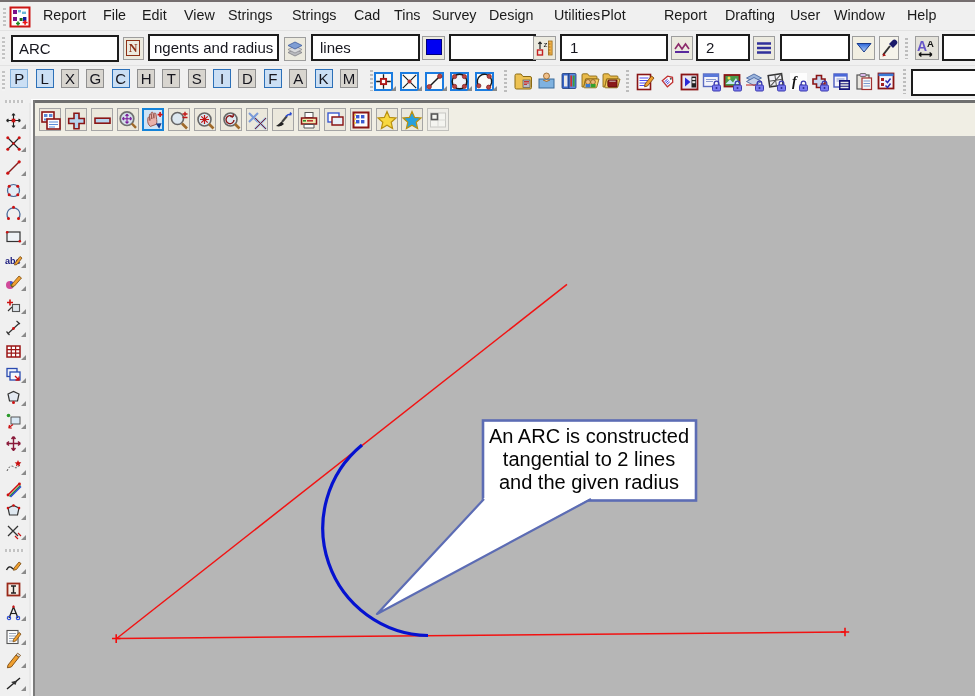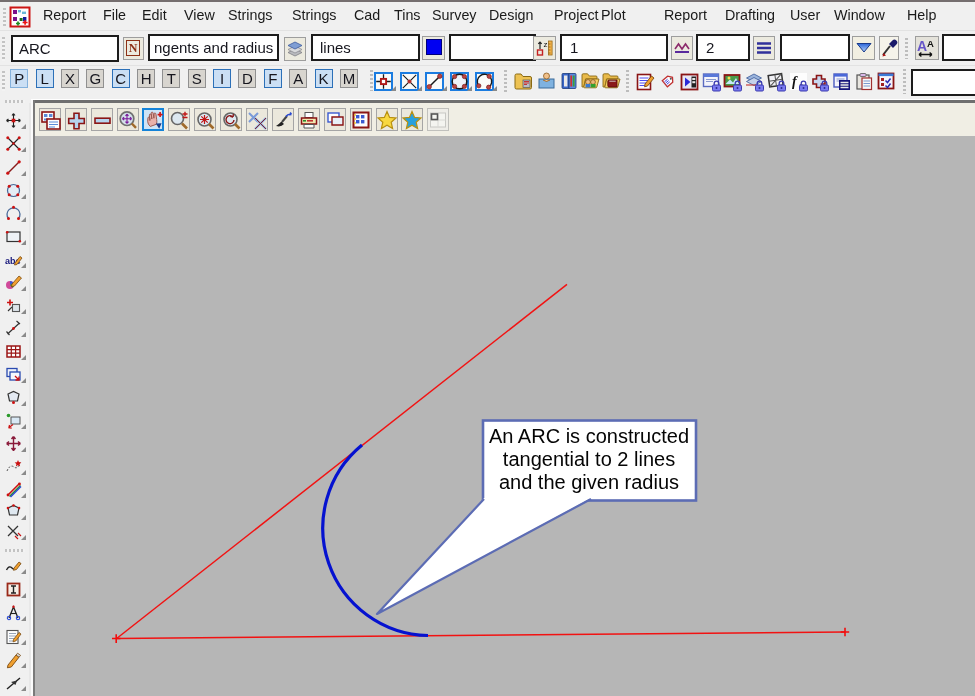--- a/index.html
+++ b/index.html
@@ -41,21 +41,21 @@
   <span class="menu" style="left:43px">Report</span>
   <span class="menu" style="left:103px">File</span>
   <span class="menu" style="left:142px">Edit</span>
   <span class="menu" style="left:184px">View</span>
   <span class="menu" style="left:228px">Strings</span>
   <span class="menu" style="left:292px">Strings</span>
   <span class="menu" style="left:354px">Cad</span>
   <span class="menu" style="left:394px">Tins</span>
   <span class="menu" style="left:432px">Survey</span>
   <span class="menu" style="left:489px">Design</span>
-  <span class="menu" style="left:554px">Project</span>
+  <span class="menu" style="left:554px">Utilities</span>
   <span class="menu" style="left:601px">Plot</span>
   <span class="menu" style="left:664px">Report</span>
   <span class="menu" style="left:725px">Drafting</span>
   <span class="menu" style="left:790px">User</span>
   <span class="menu" style="left:834px">Window</span>
   <span class="menu" style="left:907px">Help</span>
 
   <div class="abs" style="left:0;top:30px;width:975px;height:1px;background:#e2e2e2"></div>
   <div class="hnd" style="left:2px;top:37px;height:24px"></div>
   <div class="inp" style="left:11px;top:35px;width:108px;height:27px"></div>

